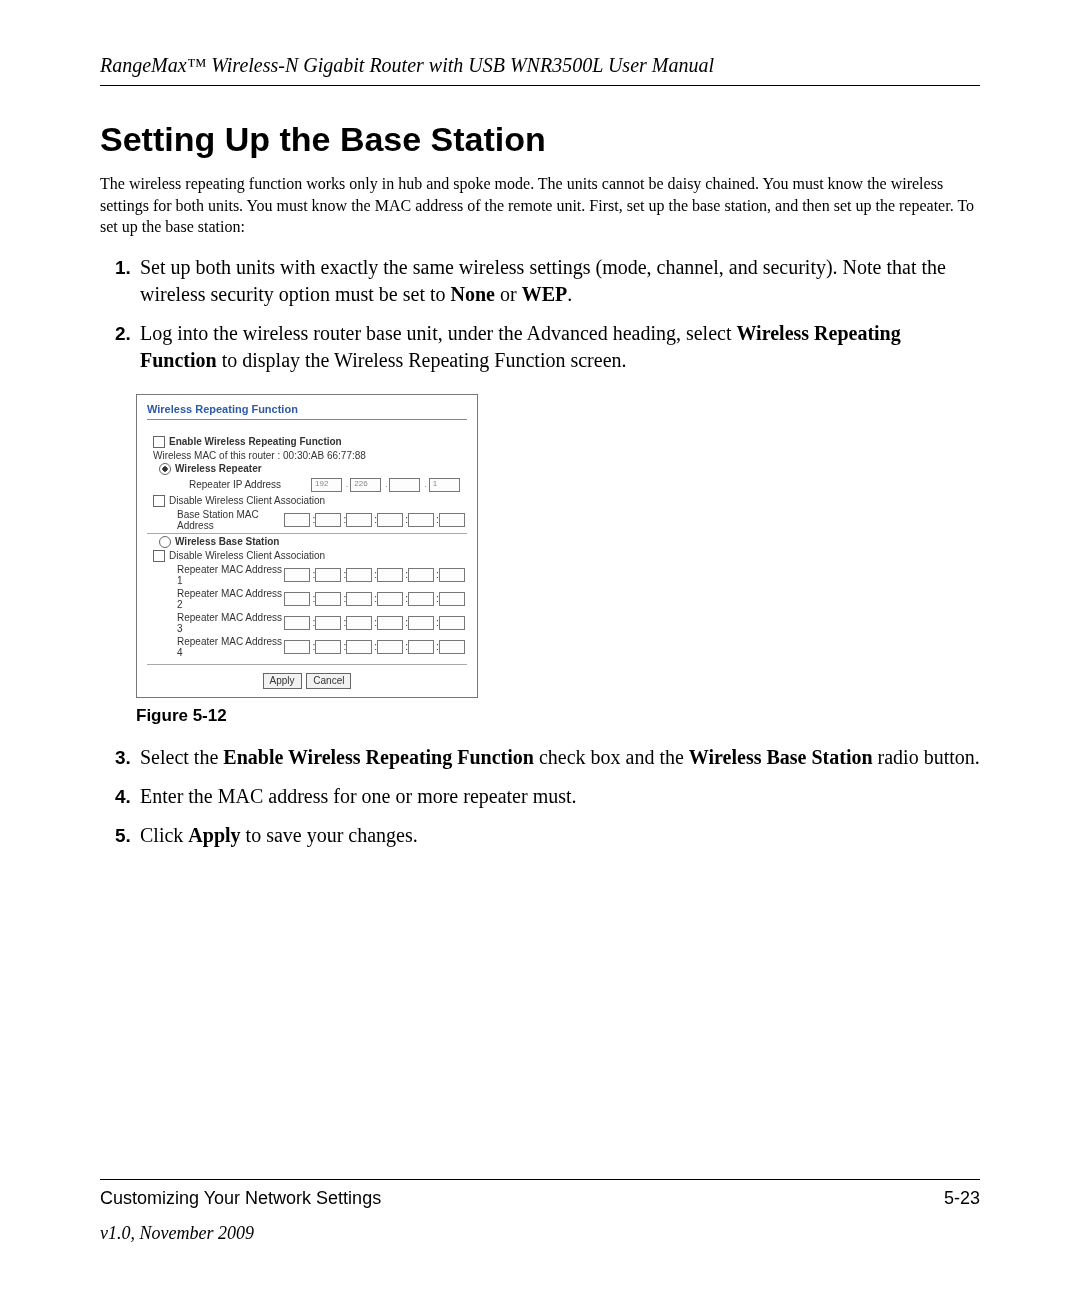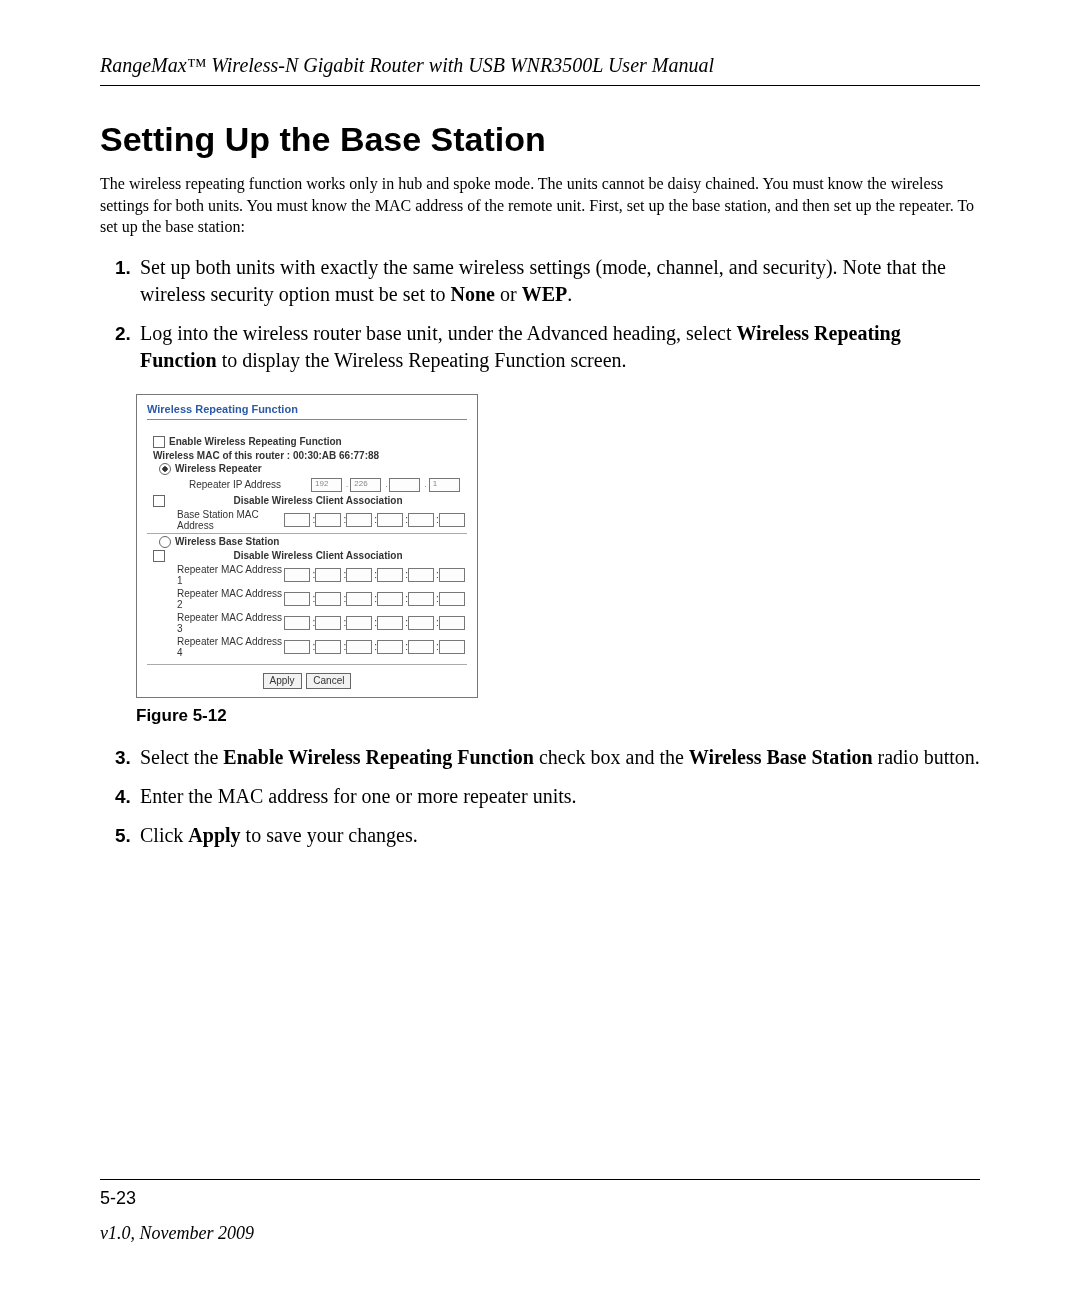--- a/index.html
+++ b/index.html
@@ -84,21 +84,21 @@
   }
   .shot .cb, .shot .rb {
     flex: 0 0 10px;
     width: 10px; height: 10px;
     border: 1px solid #666;
     background: #fff;
     margin-right: 4px;
   }
   .shot .rb { border-radius: 50%; margin-left: 6px;}
   .shot .rb.sel { background: radial-gradient(circle, #333 35%, #fff 40%); }
-  .shot .lbl { flex: 1; font-weight: bold; }
+  .shot .lbl { flex: 1; }
   .shot .lbl.b { font-weight: bold; }
   .shot .mac-row {
     display: flex;
     align-items: center;
     margin: 2px 0;
     margin-left: 6px;
   }
   .shot .mac-row .ml { width: 122px; padding-left: 24px; }
   .shot .mac-row .box, .shot .ip-row .box {
     width: 24px; height: 12px;
@@ -112,21 +112,21 @@
   .shot .ip-row {
     display: flex;
     align-items: center;
     margin: 3px 0;
     margin-left: 6px;
   }
   .shot .ip-row .ml { width: 122px; margin-left: 36px; }
   .shot .ip-row .box { width: 26px; }
   .shot .ip-row .dot { margin: 0 2px; font-size: 8px; color:#555;}
   .shot .sep { border-top: 1px solid #aaa; margin: 2px 0; }
-  .shot .indent { margin-left: 6px; text-align: center; }
+  .shot .indent { margin-left: 6px; }
   .shot .indent2 { margin-left: 6px; }
   .shot .btns { text-align: center; margin-top: 8px; }
   .shot .btn {
     display: inline-block;
     border: 1px solid #666;
     background: #f2f2f2;
     padding: 0px 6px;
     font-size: 10px;
     font-family: Arial, Helvetica, sans-serif;
     margin: 0 1px;
@@ -294,27 +294,28 @@
         <span class="btn">Cancel</span>
       </div>
     </div>
   </div>
   <div class="figure-caption">Figure 5-12</div>
 
   <ol class="steps" start="3">
     <li>
       <span>Select the </span><span class="bold">Enable Wireless Repeating Function</span><span> check box and the </span><span class="bold">Wireless Base Station</span><span> radio button.</span>
     </li>
-    <li>Enter the MAC address for one or more repeater units.</li>
+    <li>Enter the MAC address for one or more repeater must.</li>
     <li>
       <span>Click </span><span class="bold">Apply</span><span> to save your changes.</span>
     </li>
   </ol>
 
 </div>
 
 <div class="footer-zone">
   <div class="footer-rule"></div>
   <div class="footer-line">
+    <span>Customizing Your Network Settings</span>
     <span>5-23</span>
   </div>
   <div class="footer-version">v1.0, November 2009</div>
 </div>
 
 </body></html>

